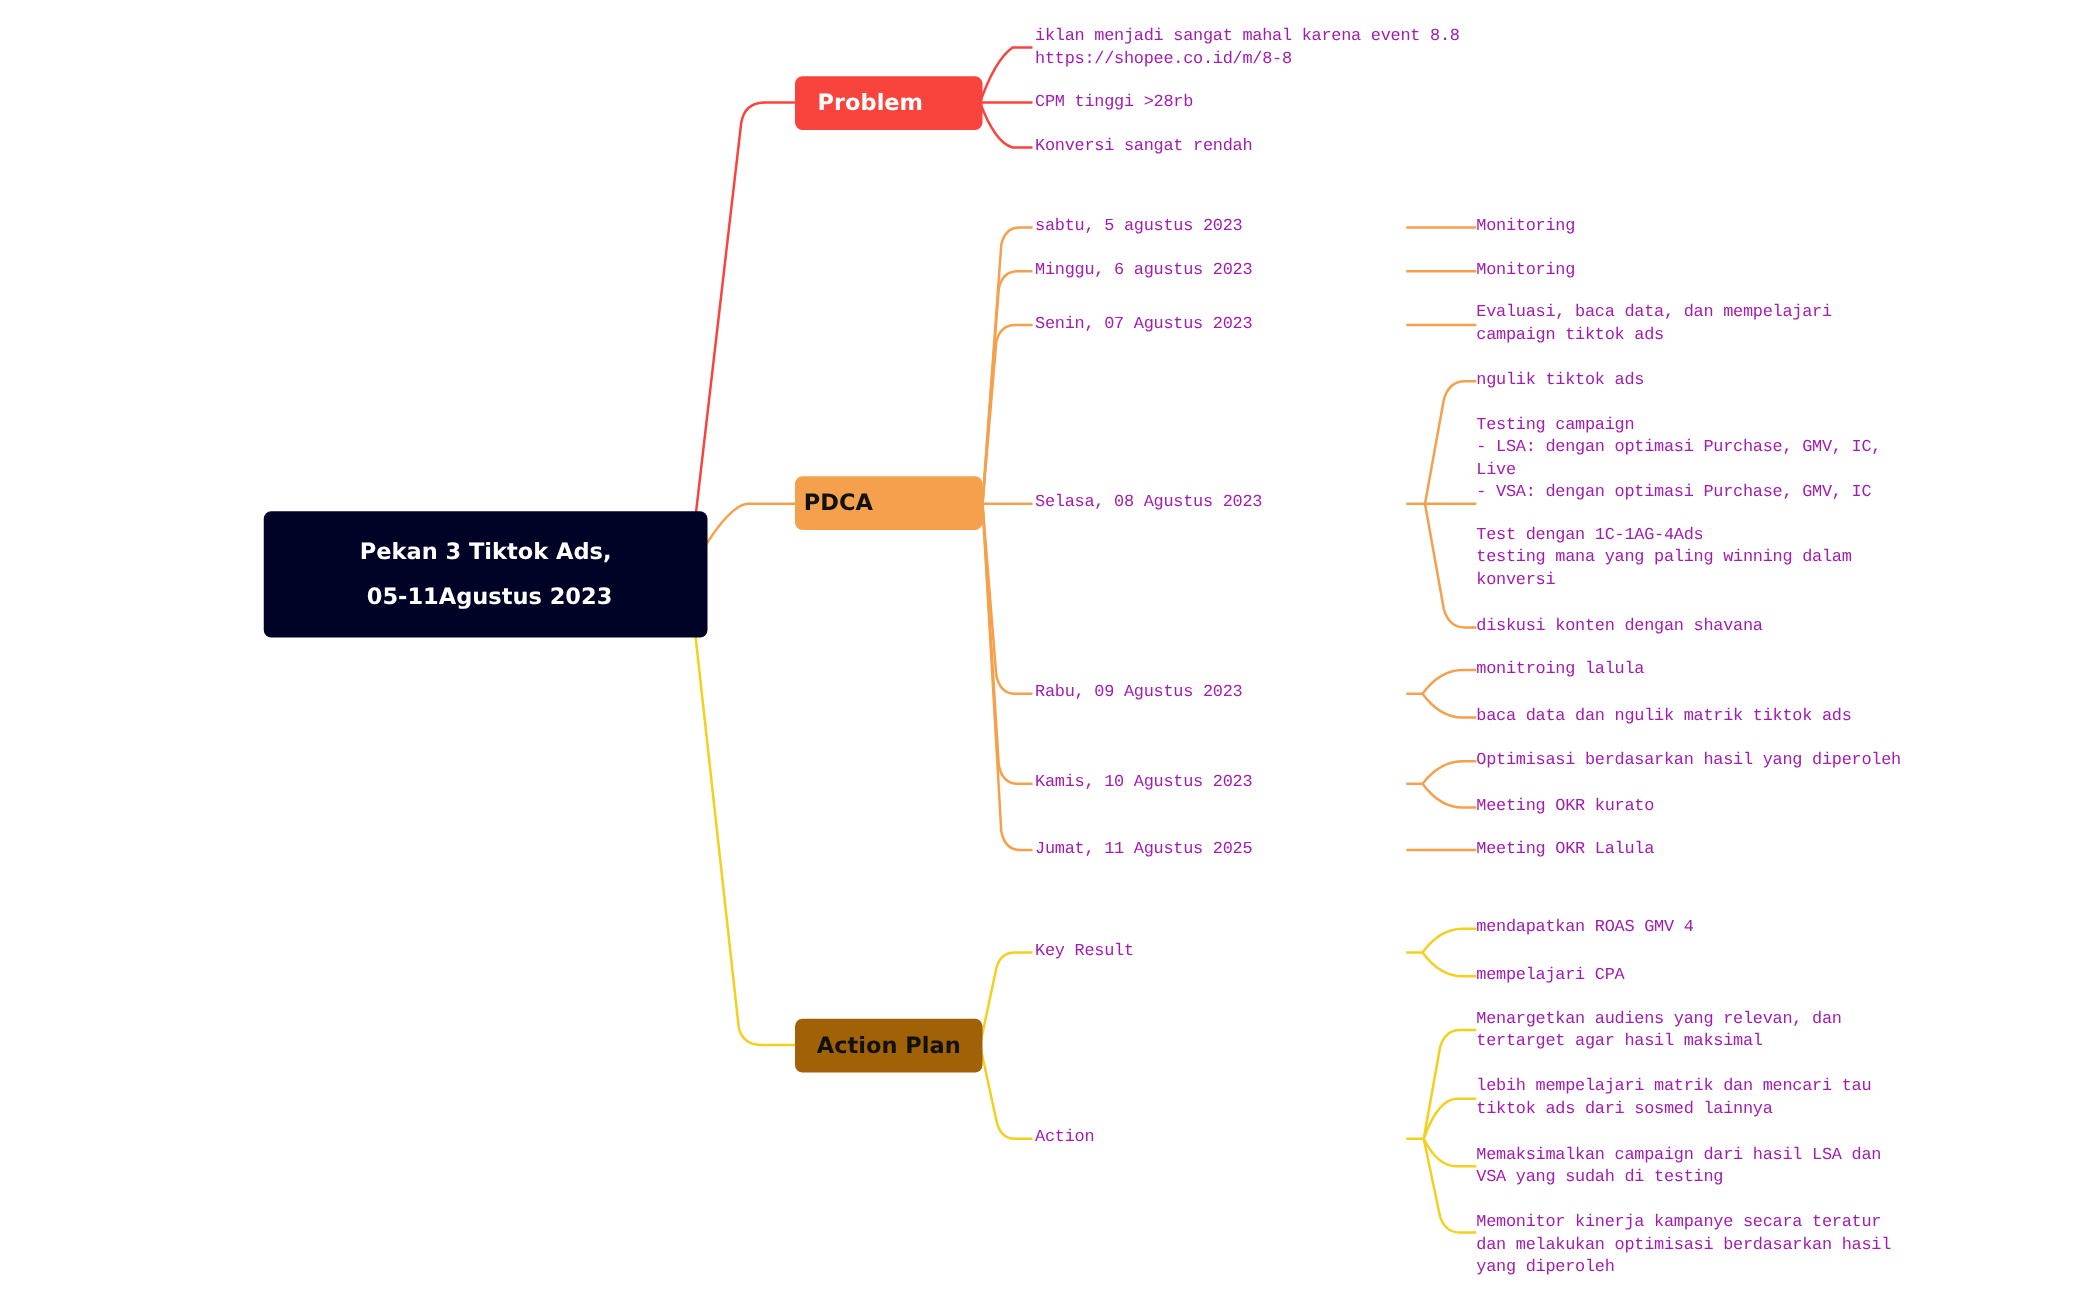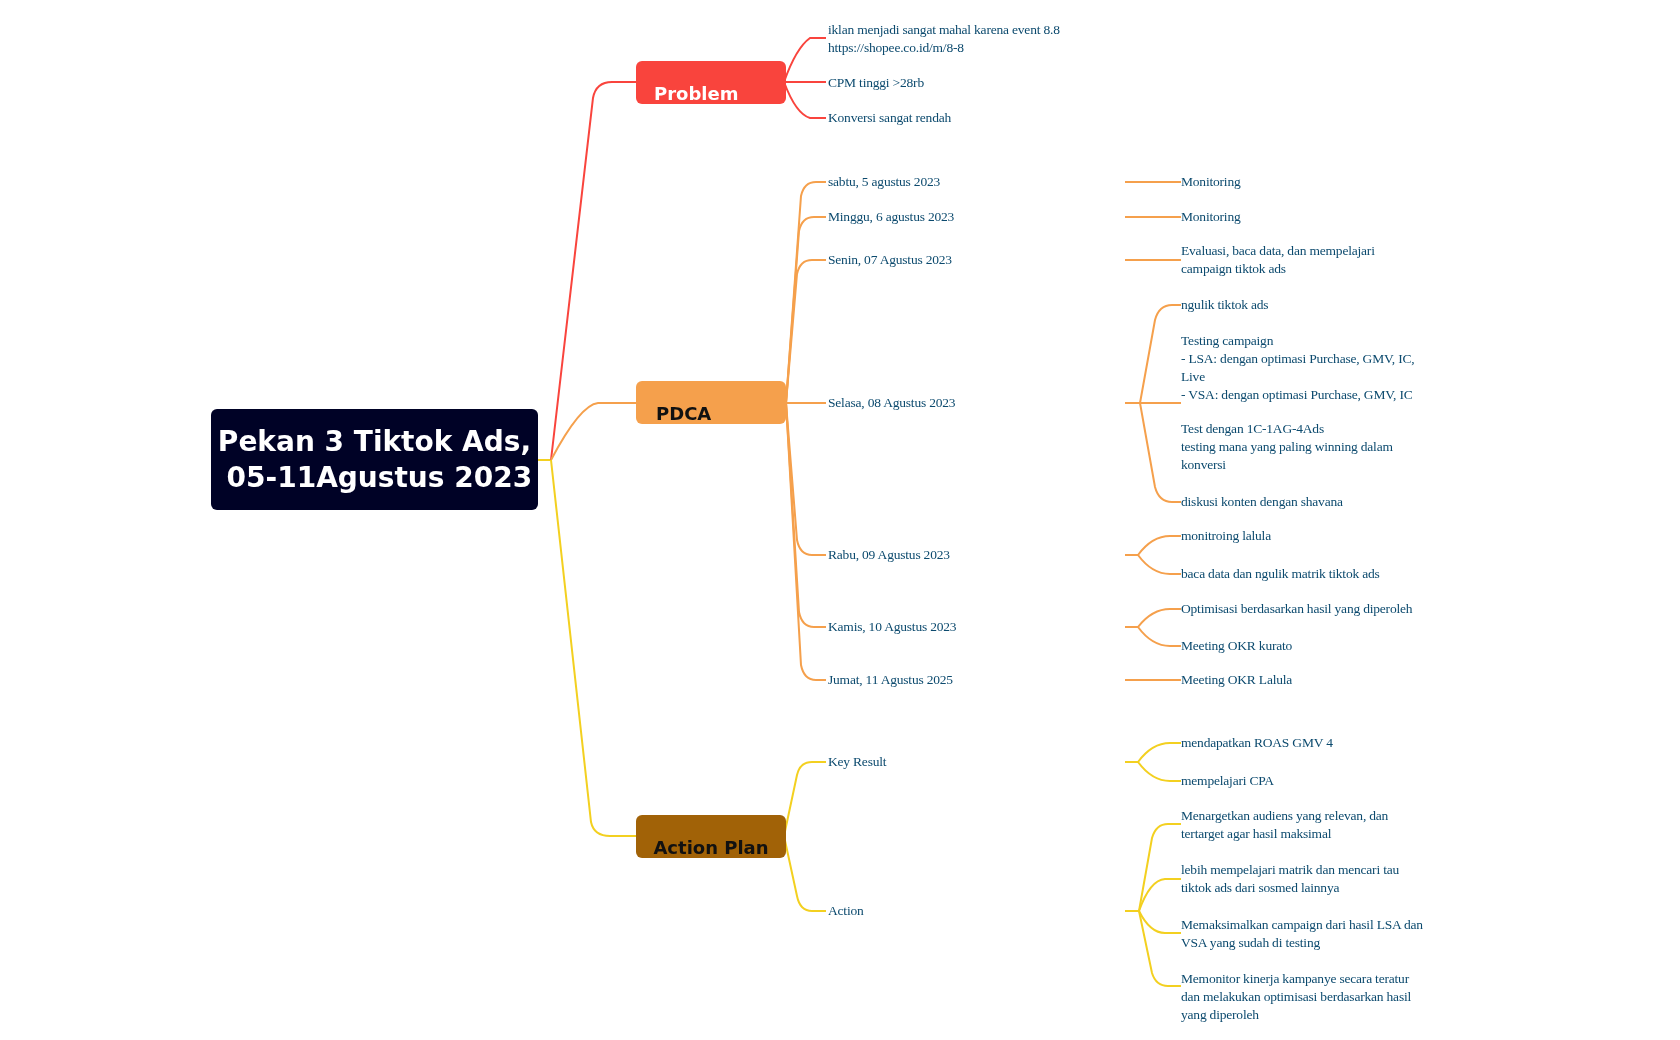--- a/index.html
+++ b/index.html
@@ -1,20 +1,20 @@
 <!DOCTYPE html>
 <html><head>
 <meta charset="utf-8">
 <style>
   html,body{margin:0;padding:0;background:#ffffff;}
   body{width:1680px;height:1040px;position:relative;overflow:hidden;font-family:"DejaVu Sans","Liberation Sans",sans-serif;}
   svg.links{position:absolute;left:0;top:0;width:1680px;height:1040px;}
-  .root{position:absolute;left:211px;top:409px;width:327px;height:101px;background:#000226;border-radius:6px;color:#fff;display:flex;align-items:center;justify-content:center;text-align:center;font-weight:bold;font-size:28px;line-height:36px;white-space:pre;}
-  .main{position:absolute;left:636px;width:150px;height:43px;border-radius:6px;display:flex;align-items:flex-end;font-weight:bold;font-size:18px;box-sizing:border-box;}
-  .t{position:absolute;font-size:13.5px;color:#0c4a6e;line-height:18px;white-space:pre;font-family:Liberation Serif, serif;letter-spacing:-0.2px;}
+  .root{position:absolute;left:211px;top:409px;width:355px;height:101px;background:#000226;border-radius:6px;color:#fff;display:flex;align-items:center;justify-content:center;text-align:center;font-weight:bold;font-size:18px;line-height:36px;white-space:pre;}
+  .main{position:absolute;left:636px;width:150px;height:43px;border-radius:6px;display:flex;align-items:center;font-weight:bold;font-size:18px;box-sizing:border-box;}
+  .t{position:absolute;font-size:13.5px;color:#a21caf;line-height:18px;white-space:pre;font-family:Liberation Mono, monospace;letter-spacing:-0.2px;}
 </style>
 </head>
 <body>
 
 <svg class="links" viewBox="0 0 1680 1040">
   <g fill="none" stroke-width="2">
 
     <path d="M538 460 L551 460" stroke="#F3D020"></path>
     <path d="M551 460 L593 98 Q596 82 612 82 L636 82" stroke="#F9443D"></path>
     <path d="M551 460 Q580 405 598 403 L636 403" stroke="#F5A04C"></path>
@@ -75,21 +75,21 @@
 </svg>
 
 <div class="root">
   <span>Pekan 3 Tiktok Ads,
  05-11Agustus 2023</span>
 </div>
 
 <div class="main" style="top:61px;background:#F9443D;color:#ffffff;padding-left:18px;">
   <span>Problem</span>
 </div>
-<div class="main" style="top:381px;background:#F5A04C;color:#111111;padding-left:20px;">
+<div class="main" style="top:381px;background:#F5A04C;color:#111111;padding-left:7px;">
   <span>PDCA</span>
 </div>
 <div class="main" style="top:815px;background:#a16207;color:#111111;justify-content:center;">
   <span>Action Plan</span>
 </div>
 
 <div class="t" style="left:828px;top:21px;">iklan menjadi sangat mahal karena event 8.8
 https://shopee.co.id/m/8-8</div>
 <div class="t" style="left:828px;top:74px;">CPM tinggi &gt;28rb</div>
 <div class="t" style="left:828px;top:109px;">Konversi sangat rendah</div>

